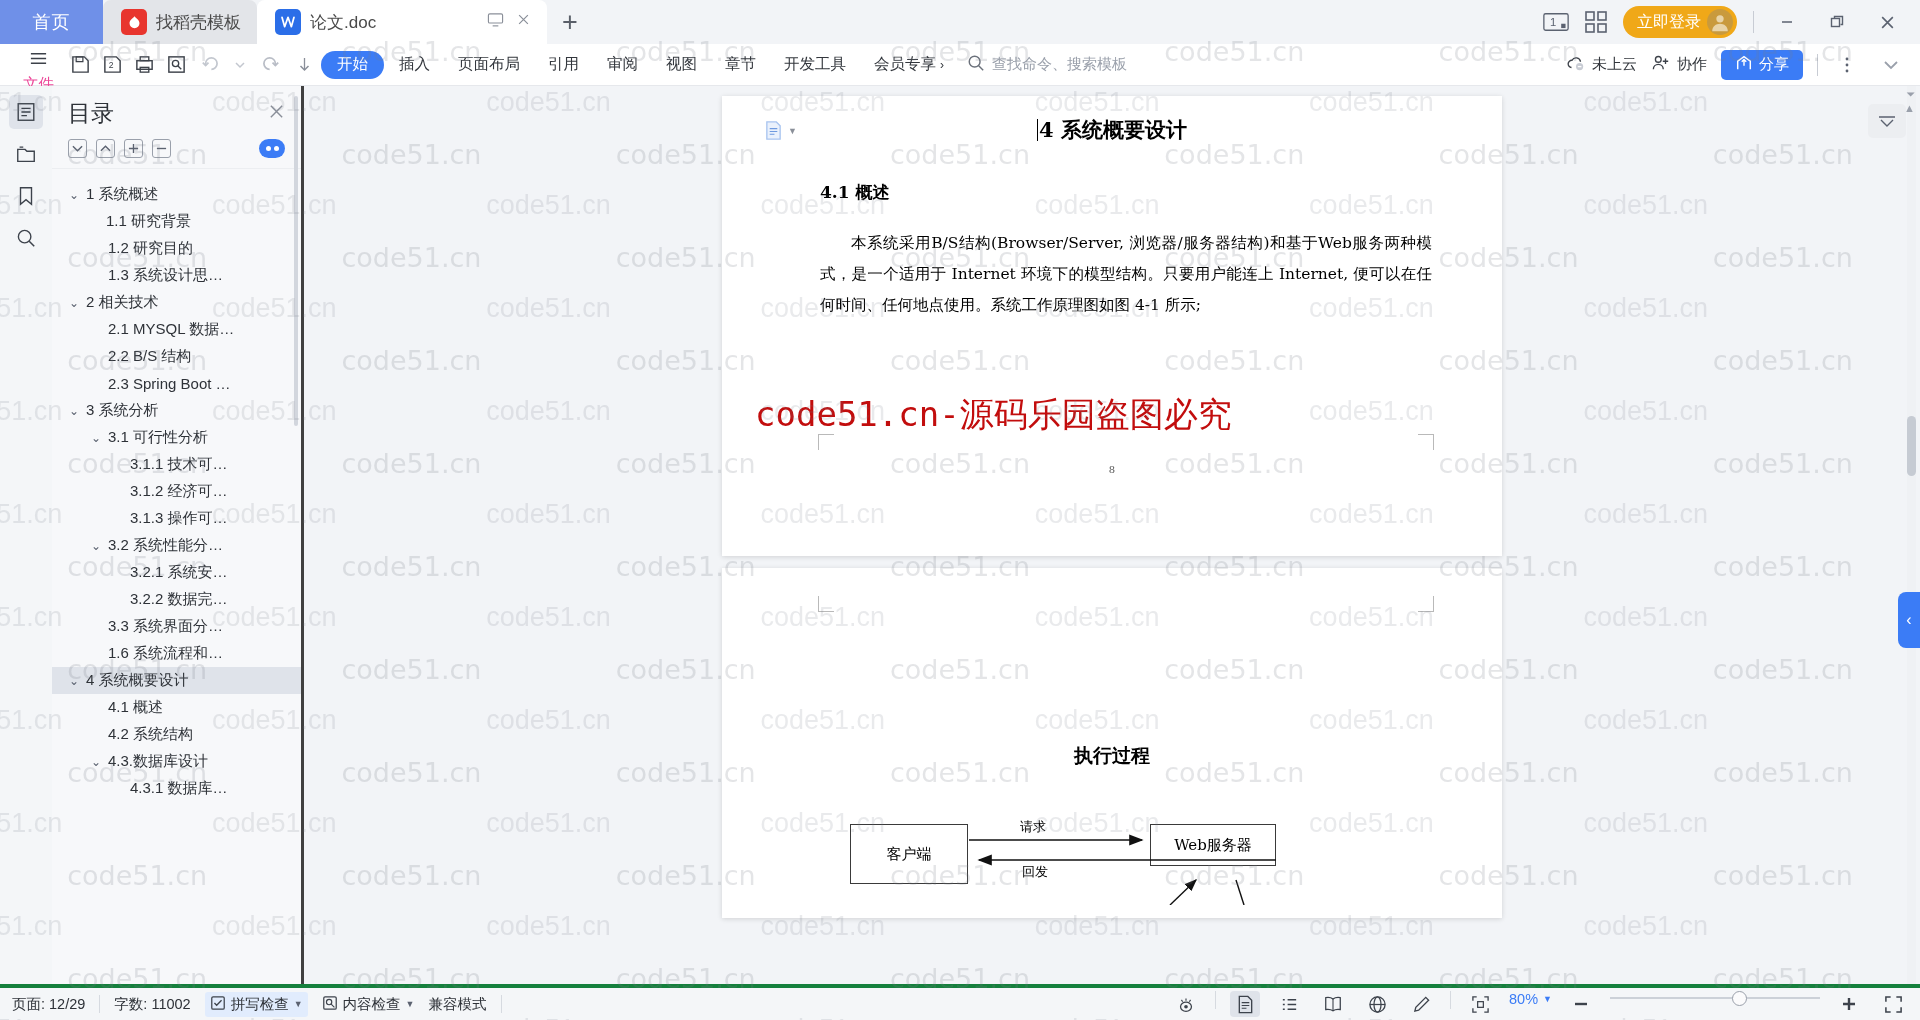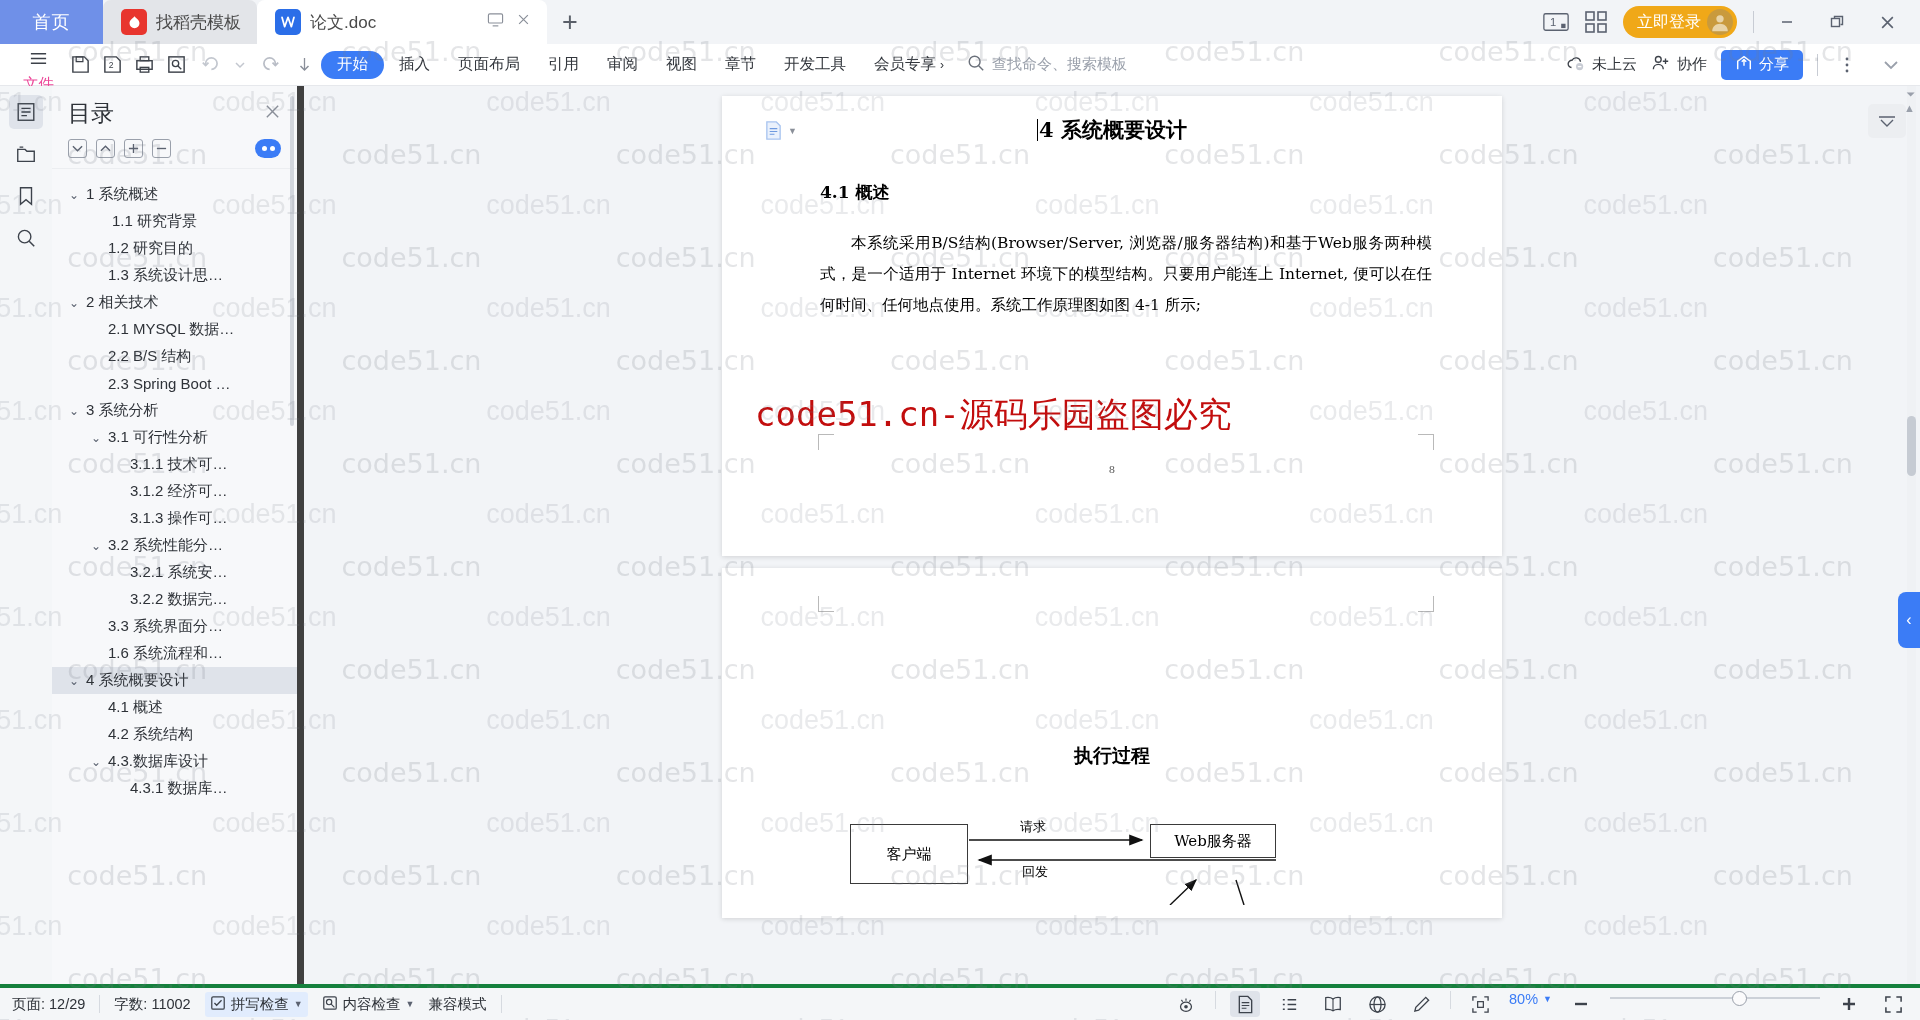--- a/index.html
+++ b/index.html
@@ -70,21 +70,21 @@
 
   
   .rail { width: 52px; background: #f4f6f8; display: flex; flex-direction: column;
     align-items: center; padding-top: 9px; gap: 8px; flex: 0 0 52px; }
   .rail-btn { width: 34px; height: 34px; display: flex; align-items: center; justify-content: center;
     border-radius: 5px; color: #3d434c; }
   .rail-btn.active { background: #dfe3ea; }
 
   
   .toc { width: 252px; background: #f7f8fa; flex: 0 0 252px; display: flex; flex-direction: column;
-    border-right: 7px solid #404040; position: relative; }
+    border-right: 3px solid #404040; position: relative; }
   .toc-head { display: flex; align-items: center; padding: 12px 16px 4px 16px; }
   .toc-title { font-size: 23px; color: #2e3238; }
   .toc-close { margin-left: auto; color: #8a8f99; font-size: 20px; }
   .toc-tools { display: flex; align-items: center; gap: 9px; padding: 6px 16px 10px 16px; }
   .tool-sq { width: 19px; height: 19px; border: 1px solid #9aa0ab; border-radius: 3px;
     display: flex; align-items: center; justify-content: center; color: #5b6270; font-size: 12px; }
   .toc-eye { margin-left: auto; width: 26px; height: 19px; border-radius: 10px; background: #3b7cf6;
      display:flex; align-items:center; justify-content:center; gap:3px;}
   .toc-eye i { width:5px; height:5px; border-radius:50%; background:#fff; display:block; }
   .toc-list { flex: 1; overflow: hidden; padding-top: 12px; position: relative; border-top: 1px solid #eceef1; }
@@ -461,21 +461,21 @@
             <i></i>
           </span>
       </div>
       <div class="toc-list" id="toc-list">
           <div class="toc-row">
             <span class="caret" style="margin-left: 14px;">⌄</span>
             <span style="margin-left: 4px;">1 系统概述</span>
           </div>
           <div class="toc-row">
             <span class="caret" style="margin-left: 36px;"></span>
-            <span style="margin-left: 8px;">1.1  研究背景</span>
+            <span style="margin-left: 2px;">1.1  研究背景</span>
           </div>
           <div class="toc-row">
             <span class="caret" style="margin-left: 36px;"></span>
             <span style="margin-left: 4px;">1.2 研究目的</span>
           </div>
           <div class="toc-row">
             <span class="caret" style="margin-left: 36px;"></span>
             <span style="margin-left: 4px;">1.3 系统设计思…</span>
           </div>
           <div class="toc-row">
@@ -580,21 +580,21 @@
       </div>
 
       <div class="page page2">
         <div class="corner c-bl" style="left:96px;top:28px;"></div>
         <div class="corner c-br" style="right:68px;top:28px;"></div>
         <div class="p2-title">执行过程</div>
         <div class="flow">
           <div class="fbox" style="left:10px;top:14px;width:118px;height:60px;">
             <span>客户端</span>
           </div>
-          <div class="fbox" style="left:310px;top:14px;width:126px;height:34px;">
+          <div class="fbox" style="left:310px;top:14px;width:126px;height:42px;">
             <span>Web服务器</span>
           </div>
           <svg style="position:absolute;left:0;top:0;" width="560" height="95">
             <defs>
               <marker id="ar" markerWidth="9" markerHeight="7" refX="8" refY="3.5" orient="auto">
                 <polygon points="0 0, 9 3.5, 0 7" fill="#111"></polygon>
               </marker>
             </defs>
             <line x1="129" y1="30" x2="302" y2="30" stroke="#111" stroke-width="1.6" marker-end="url(#ar)"></line>
             <line x1="436" y1="50" x2="139" y2="50" stroke="#111" stroke-width="1.6" marker-end="url(#ar)"></line>

